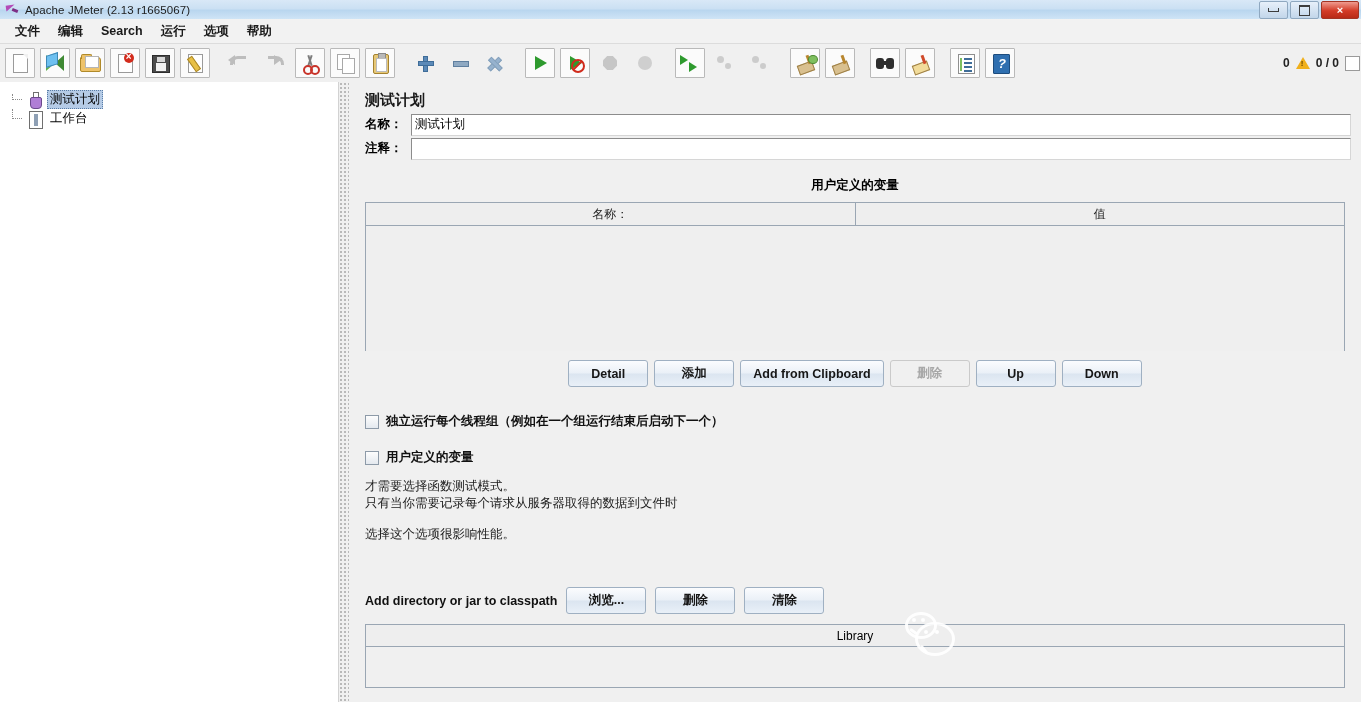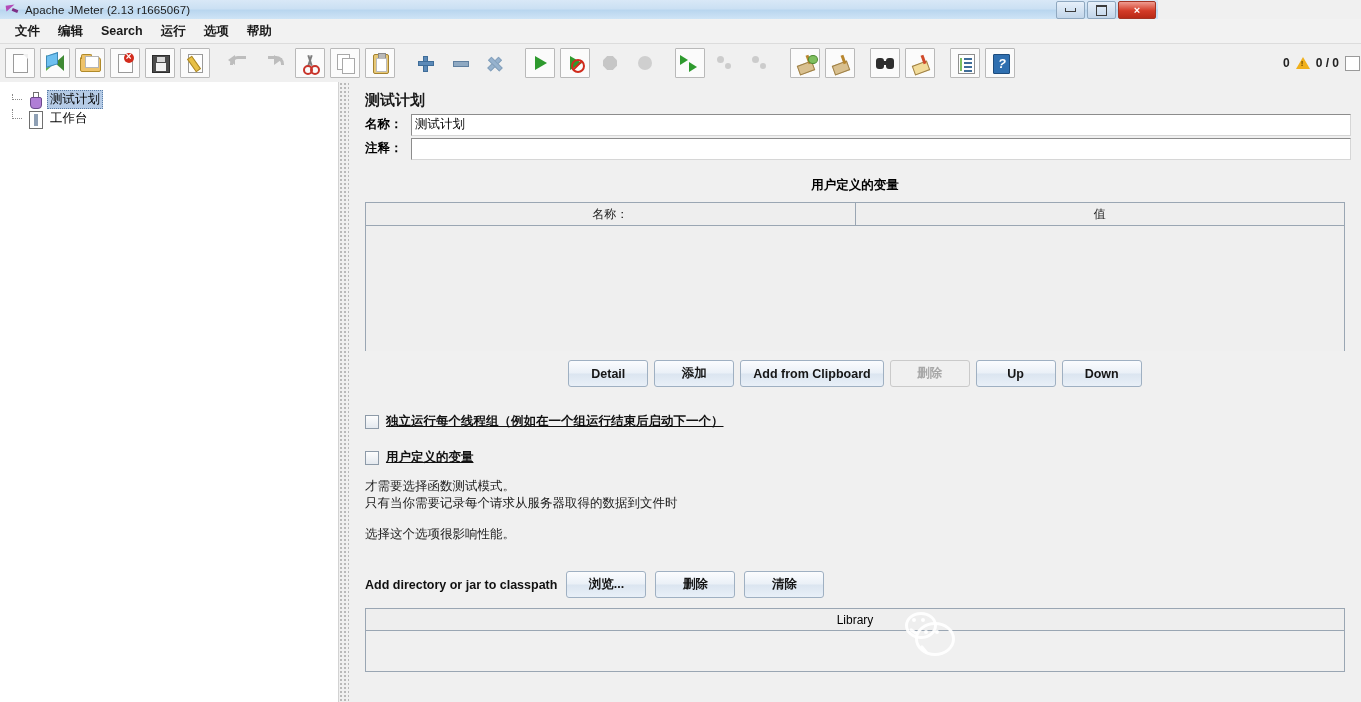--- a/index.html
+++ b/index.html
@@ -6,21 +6,21 @@
   body{
     width:1361px;height:702px;overflow:hidden;
     font-family:"Liberation Sans","DejaVu Sans",sans-serif;
     font-size:12px;color:#000;background:#f0f0f0;
     -webkit-font-smoothing:none;
   }
   #app{position:relative;width:1361px;height:702px;}
 
   
   .titlebar{
-    position:absolute;left:0;top:0;width:1158px;height:19px;
+    position:absolute;left:0;top:0;width:1361px;height:19px;
     background:linear-gradient(to bottom,#d9e8f7 0%,#cbe0f3 45%,#b9d6ef 55%,#cfe4f6 100%);
     border-bottom:1px solid #9cb6cf;
     display:flex;align-items:center;
   }
   .title-ico{width:16px;height:14px;margin:0 4px 0 5px;position:relative;flex:none;}
   .title-ico .f1{position:absolute;left:1px;top:2px;width:0;height:0;
     border-left:9px solid #b44ab8;border-bottom:6px solid transparent;transform:rotate(-8deg);}
   .title-ico .f2{position:absolute;left:7px;top:6px;width:6px;height:3px;background:#7d2f86;transform:rotate(22deg);}
   .title-text{font-size:11.5px;color:#1c1c1c;letter-spacing:.1px;}
   .winbtns{position:absolute;right:2px;top:1px;display:flex;gap:0;}
@@ -160,26 +160,26 @@
   .btn{min-width:54px;height:25px;padding:0 12px;border:1px solid #9fb0c2;border-radius:3px;
     background:linear-gradient(to bottom,#fbfcfe 0%,#eaf0f7 48%,#dbe5f0 52%,#e9f0f8 100%);
     font-size:12.5px;font-weight:bold;color:#161616;display:flex;align-items:center;justify-content:center;cursor:default;}
   .btn.disabled{color:#a8a8a8;background:#f0f0f0;border-color:#cacaca;}
 
   .check-row{display:flex;align-items:center;margin:0 0 0 16px;}
   .check-row.r1{margin-top:26px;}
   .check-row.r2{margin-top:19px;}
   .check-row.r3{margin-top:19px;}
   .cbox{width:12px;height:12px;border:1px solid #8d9aa8;background:linear-gradient(to bottom,#fdfdfd,#e4e9ef);margin-right:7px;flex:none;}
-  .check-lbl{font-size:12.5px;font-weight:bold;color:#111;text-decoration:underline;}
+  .check-lbl{font-size:12.5px;font-weight:bold;color:#111;}
 
   .help-text{margin:12px 0 0 16px;font-size:12.5px;line-height:17px;color:#1a1a1a;}
   .help-text .gap{display:block;height:14px;}
 
-  .cp-row{display:flex;align-items:center;margin:28px 0 0 16px;gap:9px;}
+  .cp-row{display:flex;align-items:center;margin:44px 0 0 16px;gap:9px;}
   .cp-label{font-size:12.5px;font-weight:bold;color:#111;}
 
   .lib-wrap{margin:10px 16px 0 16px;border:1px solid #9aa6b3;background:#f0f0f0;height:64px;box-sizing:border-box;}
   .lib-head{height:21px;border-bottom:1px solid #9aa6b3;display:flex;align-items:center;justify-content:center;
     font-size:12px;background:#eeeeee;}
 
   
   .watermark{position:absolute;left:905px;top:612px;display:flex;align-items:center;gap:10px;pointer-events:none;}
   .wm-logo{width:58px;height:46px;position:relative;flex:none;}
   .wm-logo .bub{position:absolute;border:3px solid rgba(255,255,255,.92);border-radius:50%;background:transparent;}

